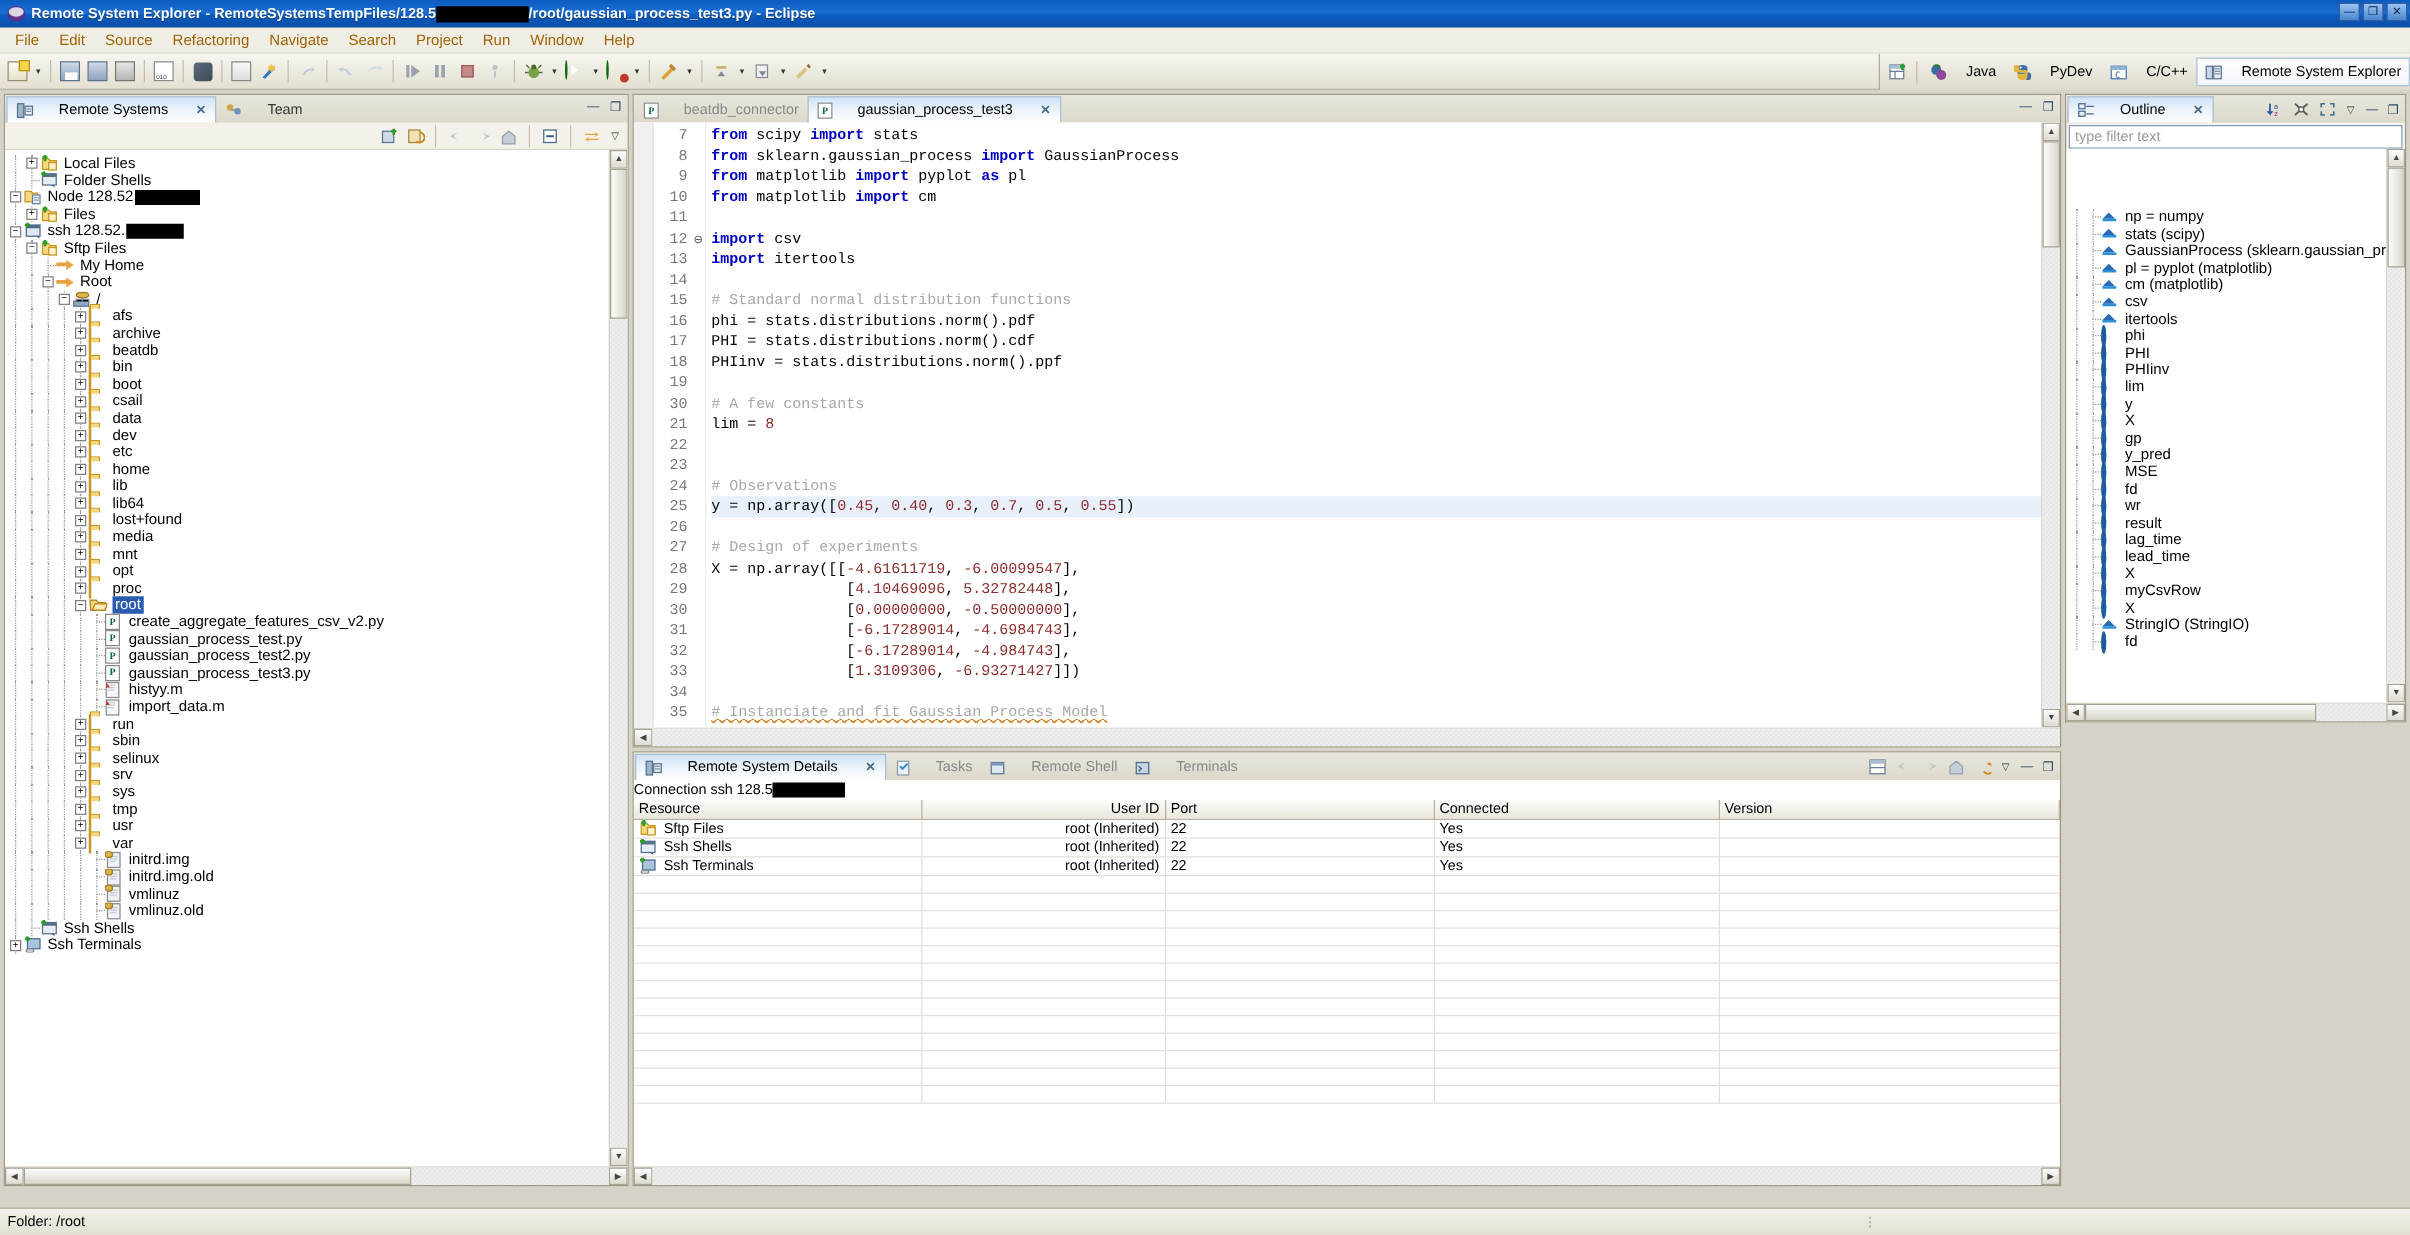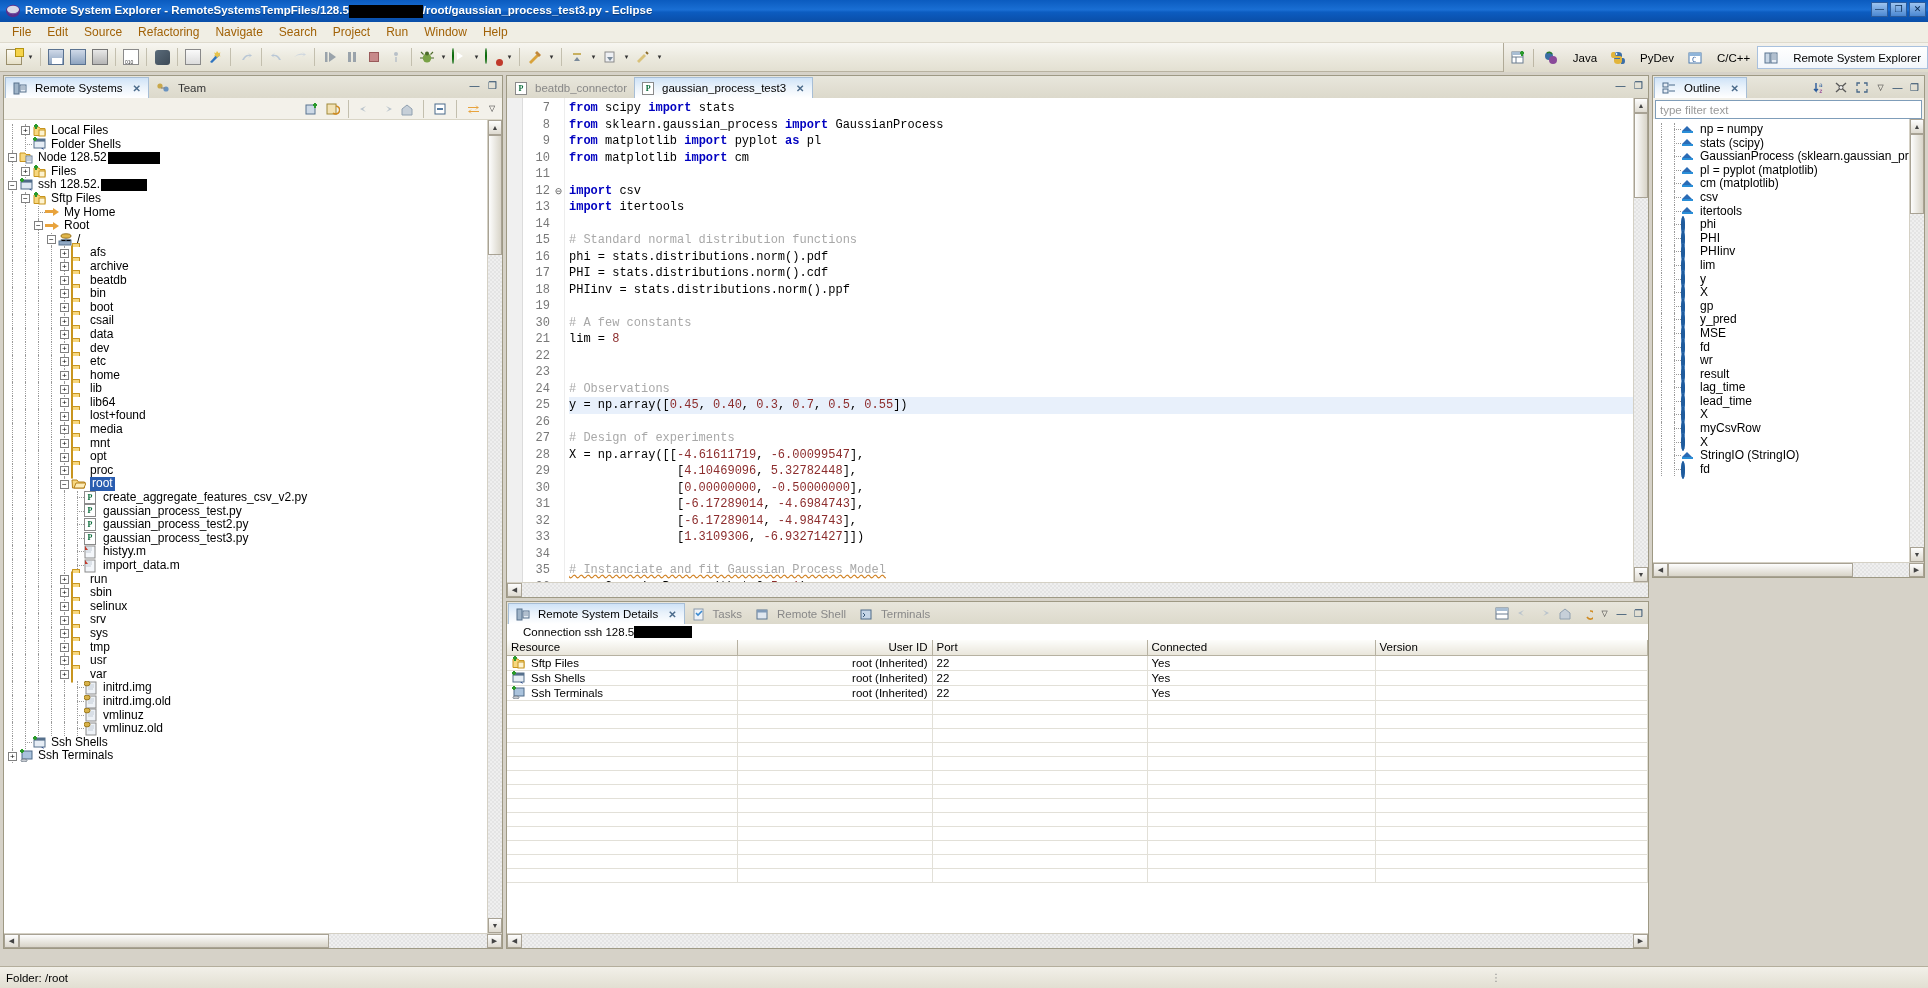--- a/index.html
+++ b/index.html
@@ -115,21 +115,21 @@
     overflow: hidden;
   }
   .part-tabs {
     height: 22px;
     display: flex; align-items: flex-end;
     background: linear-gradient(to bottom,#e8e6dc,#dcd9cb);
     position: relative;
     padding-left: 1px;
   }
   .ptab {
-    display: flex; align-items: center; gap: 8px;
+    display: flex; align-items: center; gap: 20px;
     height: 21px; padding: 0 7px;
     font-size: 11.5px; color: #333;
     border-top: 1px solid transparent;
   }
   .ptab.active {
     background: linear-gradient(to bottom,#cfe3f7 0%,#e9f2fb 45%,#ffffff 100%);
     border: 1px solid #a7bed6; border-bottom: none;
     color: #000;
   }
   .ptab .closex { font-size: 10px; color:#4a6a8a; font-weight: bold; margin-left:2px;}
@@ -295,21 +295,21 @@
     width:12px;height:12px;position:relative;top:1px;
     border-radius:50%; background:#4a90d9; border:2px solid #1f5b9c;
   }
   .ic-var::after{
     content:"";position:absolute;top:2px;left:2px;width:4px;height:4px;
     border-radius:50%;background:#fff;
   }
 
   
   .conn-label {
-    height: 16px; font-size:11.5px; padding:1px 16px;
+    height: 16px; font-size:11.5px; padding:1px 0;
     display:flex; align-items:center; background:#fff;
   }
   .dtable { width:100%; border-collapse:collapse; font-size:11.5px; background:#fff;}
   .dtable th {
     background:linear-gradient(to bottom,#fdfdfb,#e9e6db);
     border-right:1px solid #b6b1a1; border-bottom:1px solid #b6b1a1;
     height:15px; font-weight:normal; padding:0 4px;
     text-align:left; color:#000;
   }
   .dtable th.r { text-align:right; }
@@ -1590,21 +1590,21 @@
             <span style="font-size:8px;color:#333">▽</span>
           </span>
         <span class="ctrl-min icon-min"></span>
         <span class="ctrl-max icon-max"></span>
       </div>
     </div>
     <div class="filter-box">
       <span>type filter text</span>
     </div>
     <div class="part-body" style="display:flex;">
-      <div class="tree" id="outline-tree" style="flex:1;overflow:hidden;">
+      <div class="tree" id="outline-tree" style="flex:1;overflow:hidden;margin-top:44px;">
           <div class="trow">
             <span class="indent line"></span>
             <span class="exp dotted leaf"></span>
             <span class="ticon"><span class="ic-import"></span></span>
             <span class="tlabel">np = numpy</span>
           </div>
           <div class="trow">
             <span class="indent line"></span>
             <span class="exp dotted leaf"></span>
             <span class="ticon"><span class="ic-import"></span></span>

